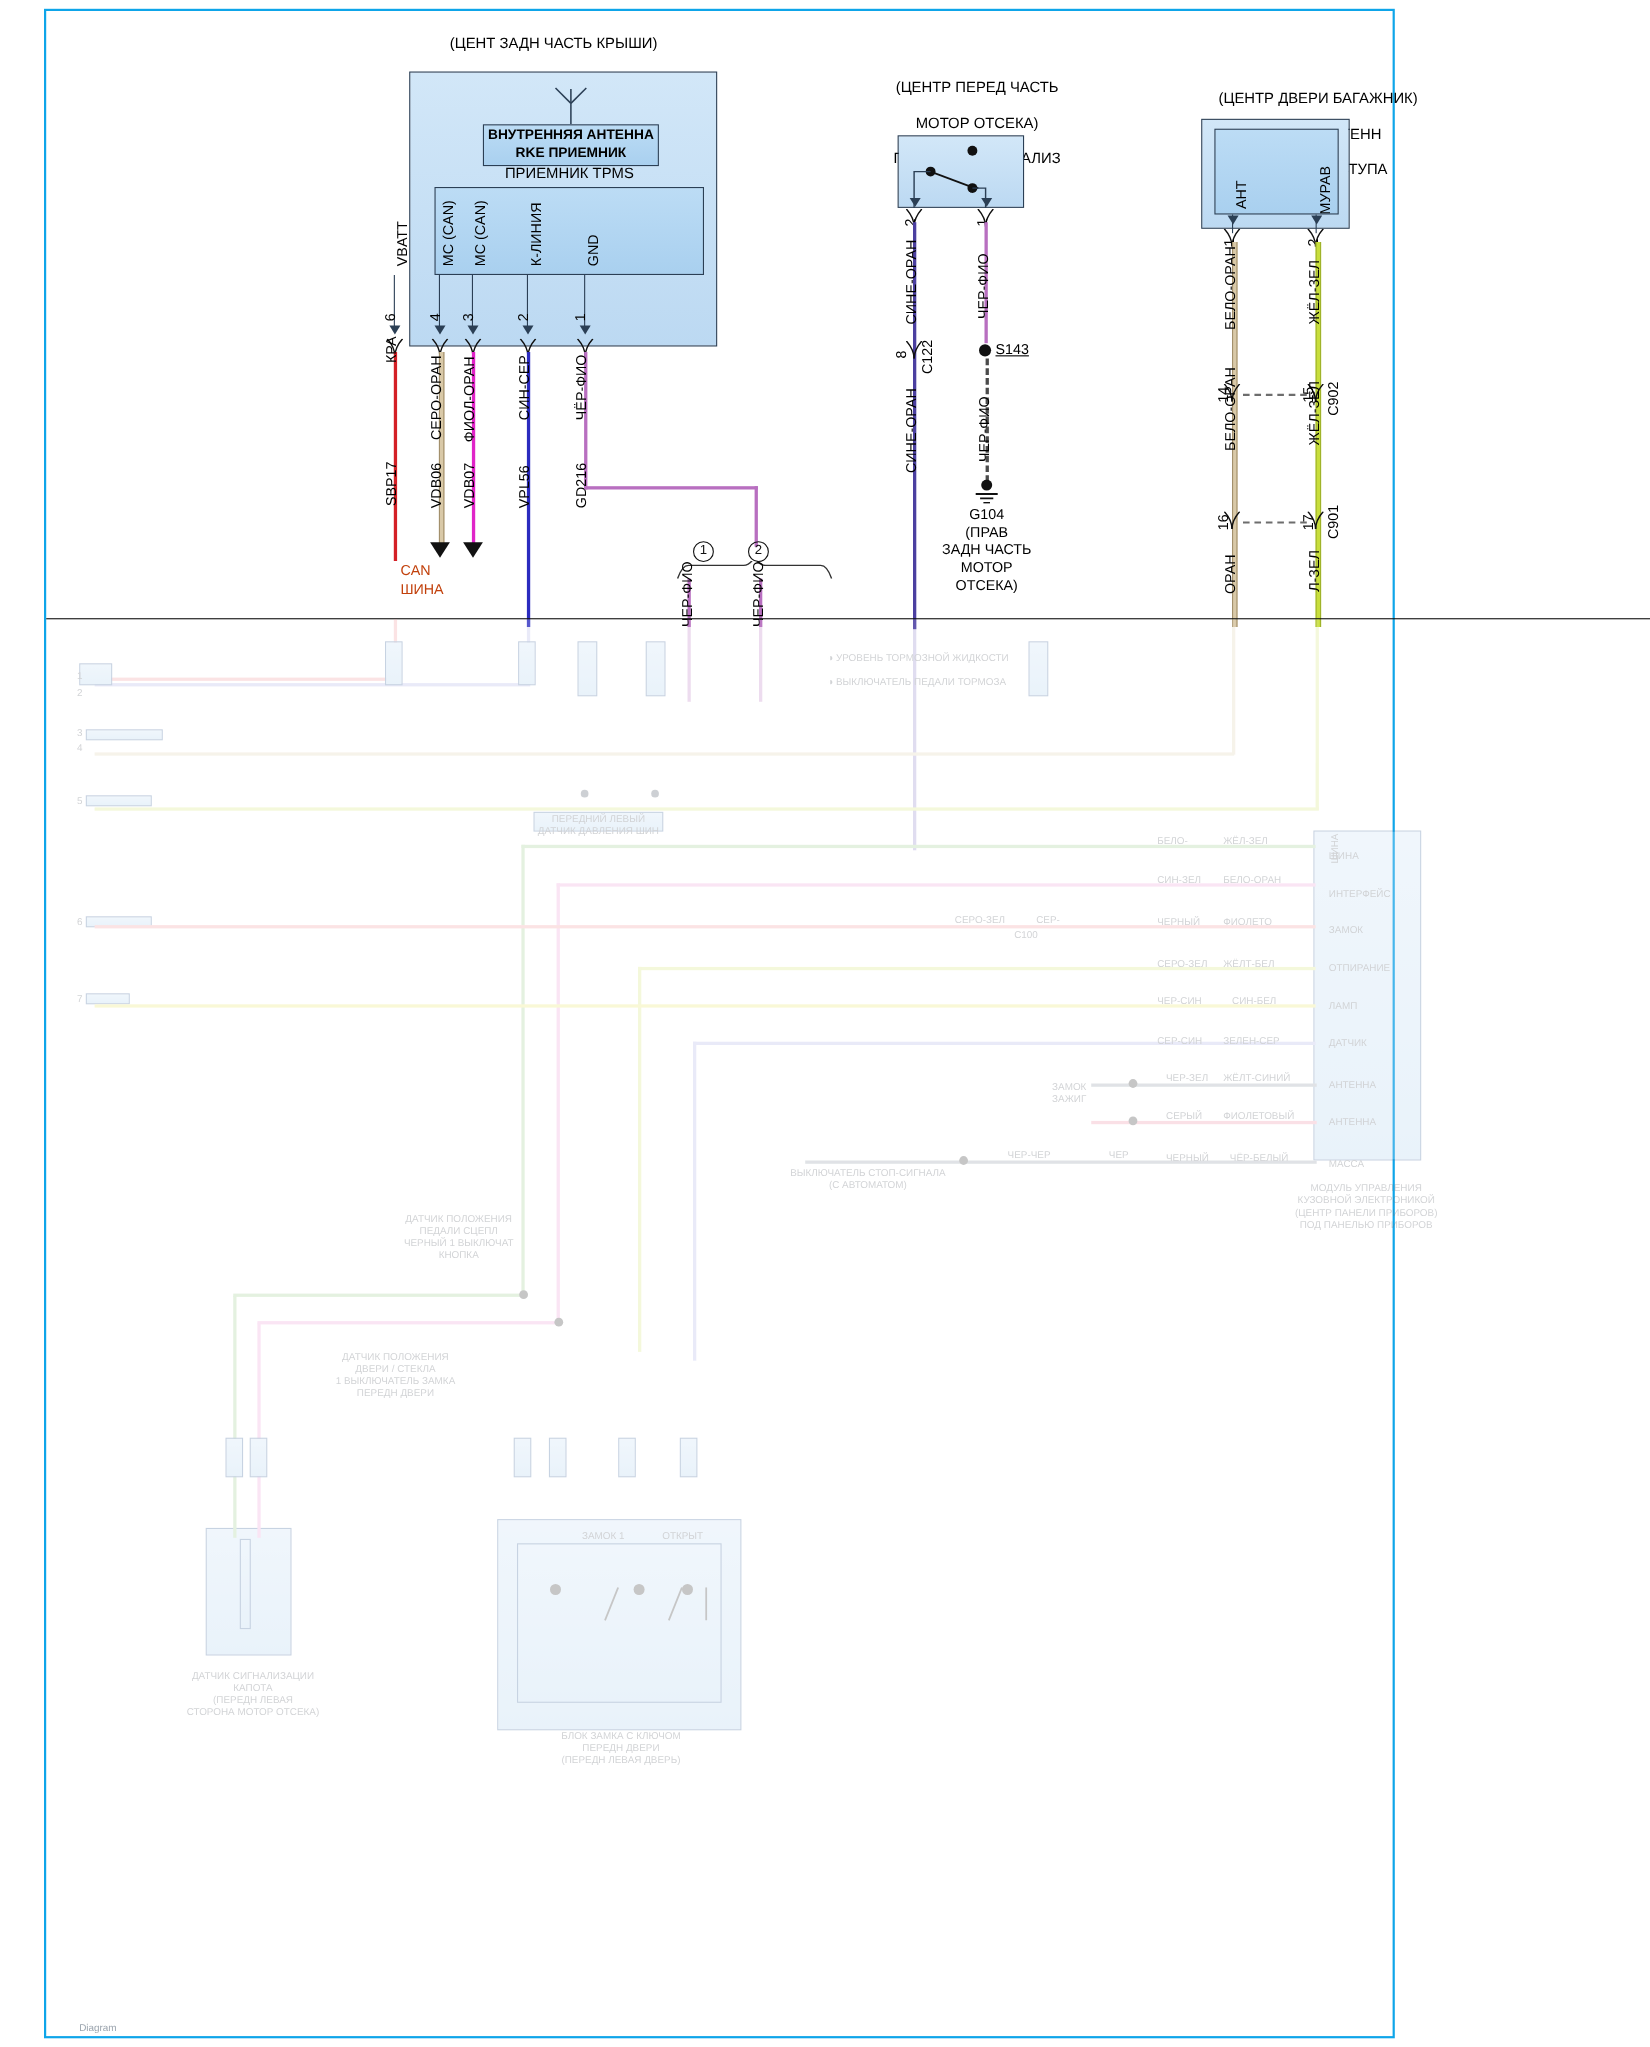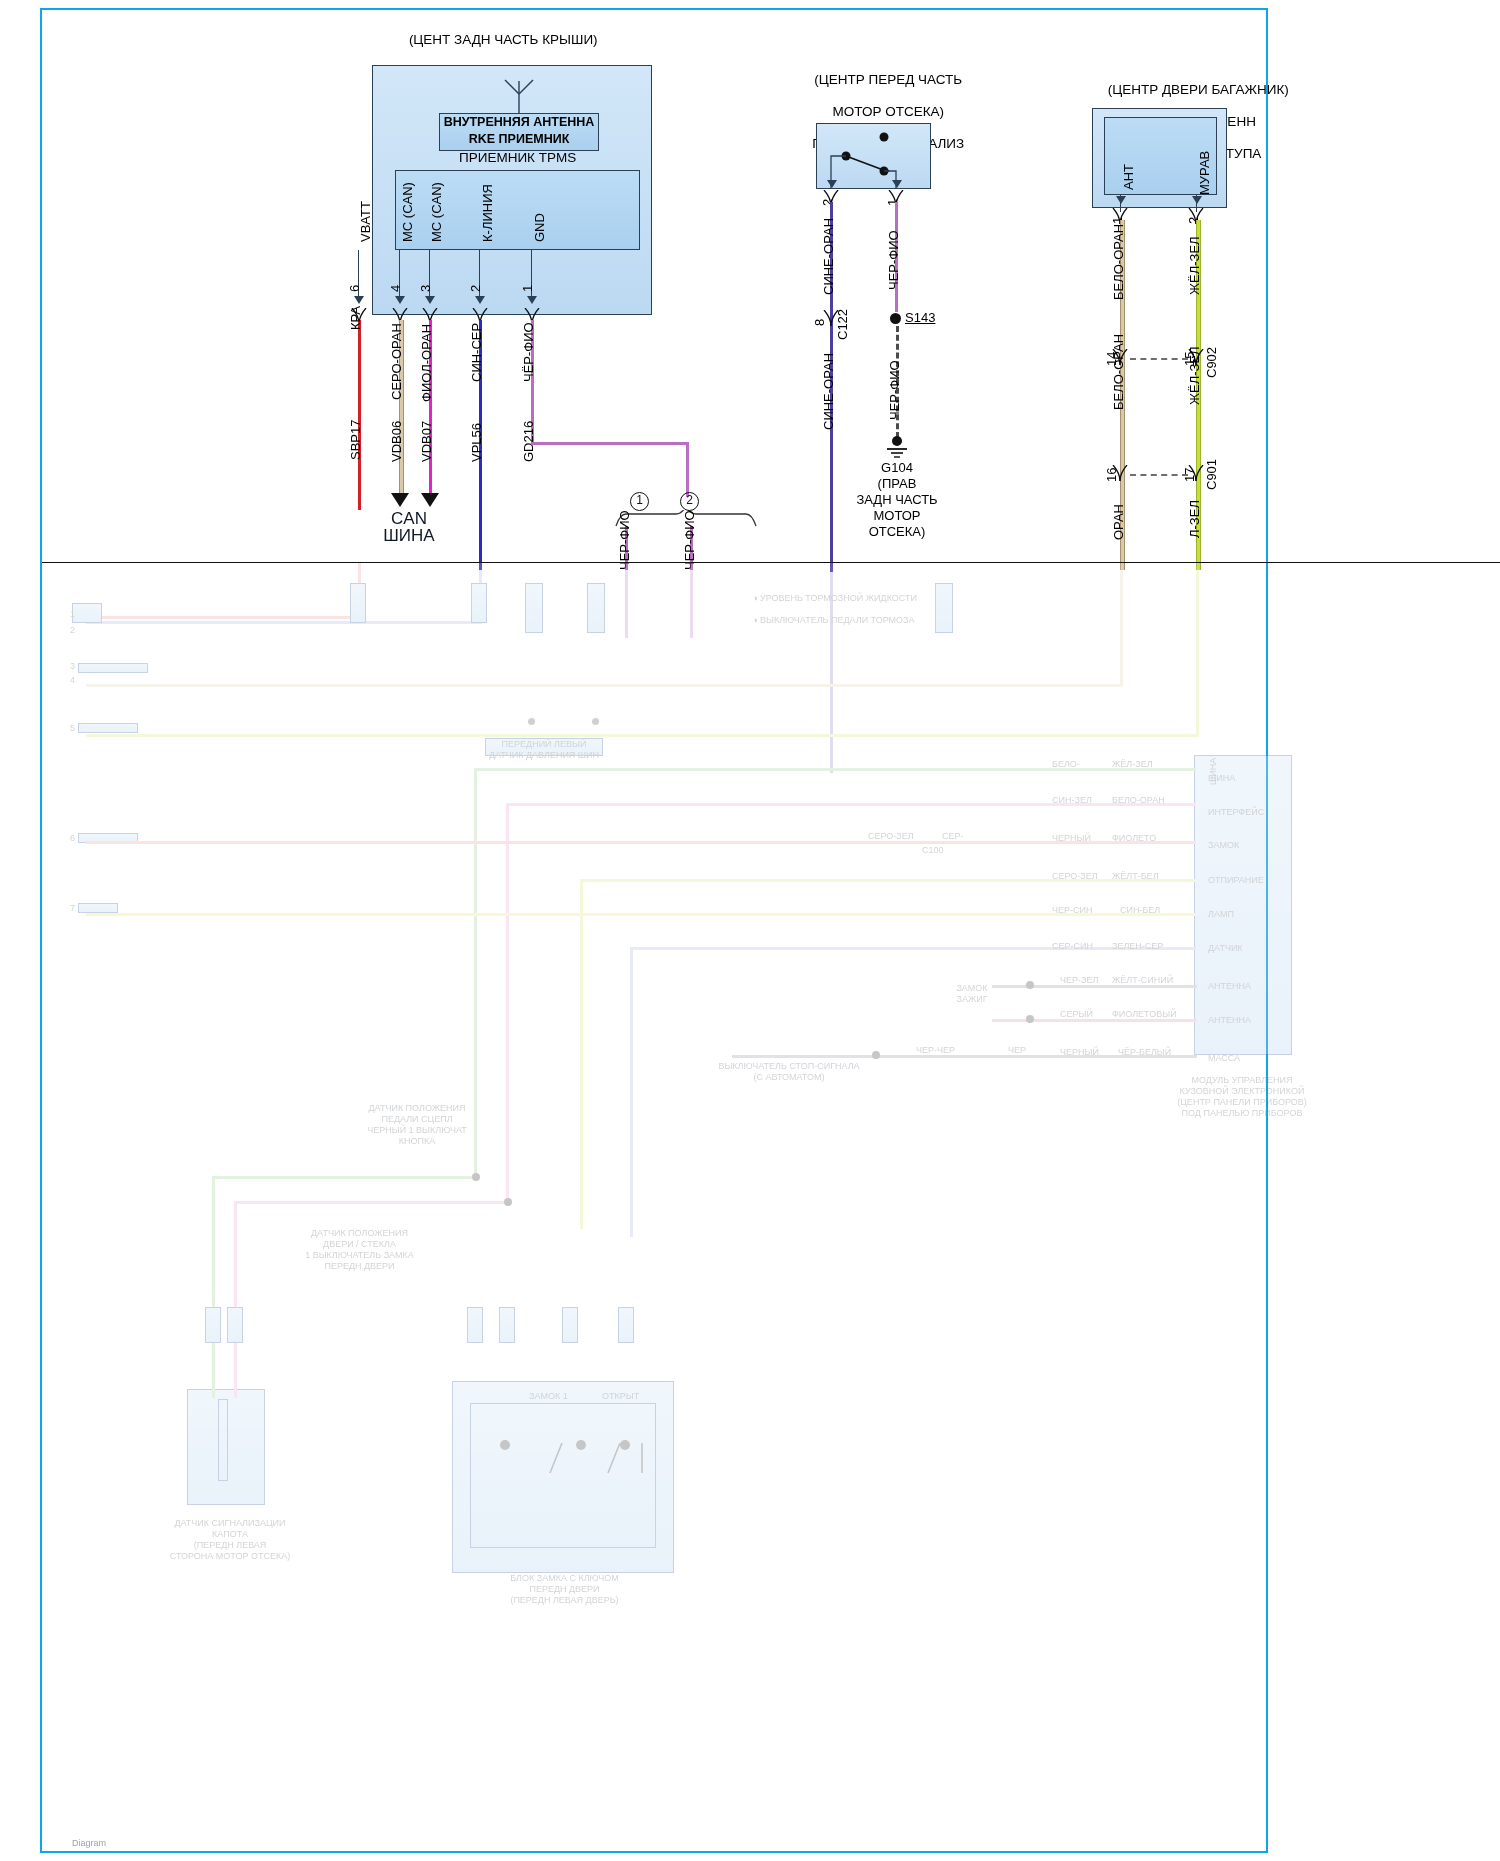--- a/index.html
+++ b/index.html
@@ -119,21 +119,21 @@
     <div class="vlbl" style="left:479px;top:372px;">ЧЁР-ФИО</div>
 
     <div class="vlbl" style="left:306px;top:450px;">SBP17</div>
     <div class="vlbl" style="left:347px;top:452px;">VDB06</div>
     <div class="vlbl" style="left:377px;top:452px;">VDB07</div>
     <div class="vlbl" style="left:427px;top:452px;">VPL56</div>
     <div class="vlbl" style="left:479px;top:452px;">GD216</div>
 
     <div class="arrow-big" style="left:349px;top:483px;"></div>
     <div class="arrow-big" style="left:379px;top:483px;"></div>
-    <div style="position:absolute;left:322px;top:500px;width:90px;text-align:center;font-size:17px;line-height:17px;color:#0f172a;">
+    <div style="position:absolute;left:322px;top:500px;width:90px;font-size:13px;line-height:17px;color:#c2410c;">
       <span>CAN</span><br>
       <span>ШИНА</span>
     </div>
 
     <div class="hwire" style="left:489px;top:432px;width:158px;background:#b86fc0;"></div>
     <div class="wire" style="left:644px;top:432px;height:55px;background:#b86fc0;"></div>
 
     <svg style="position:absolute;left:572px;top:500px;width:145px;height:20px;">
       <path d="M2,16 q4,-12 10,-12 L62,4 q6,0 10,-8 q4,8 10,8 L132,4 q6,0 10,12" stroke="#333" fill="none" stroke-width="1.3"></path>
     </svg>

